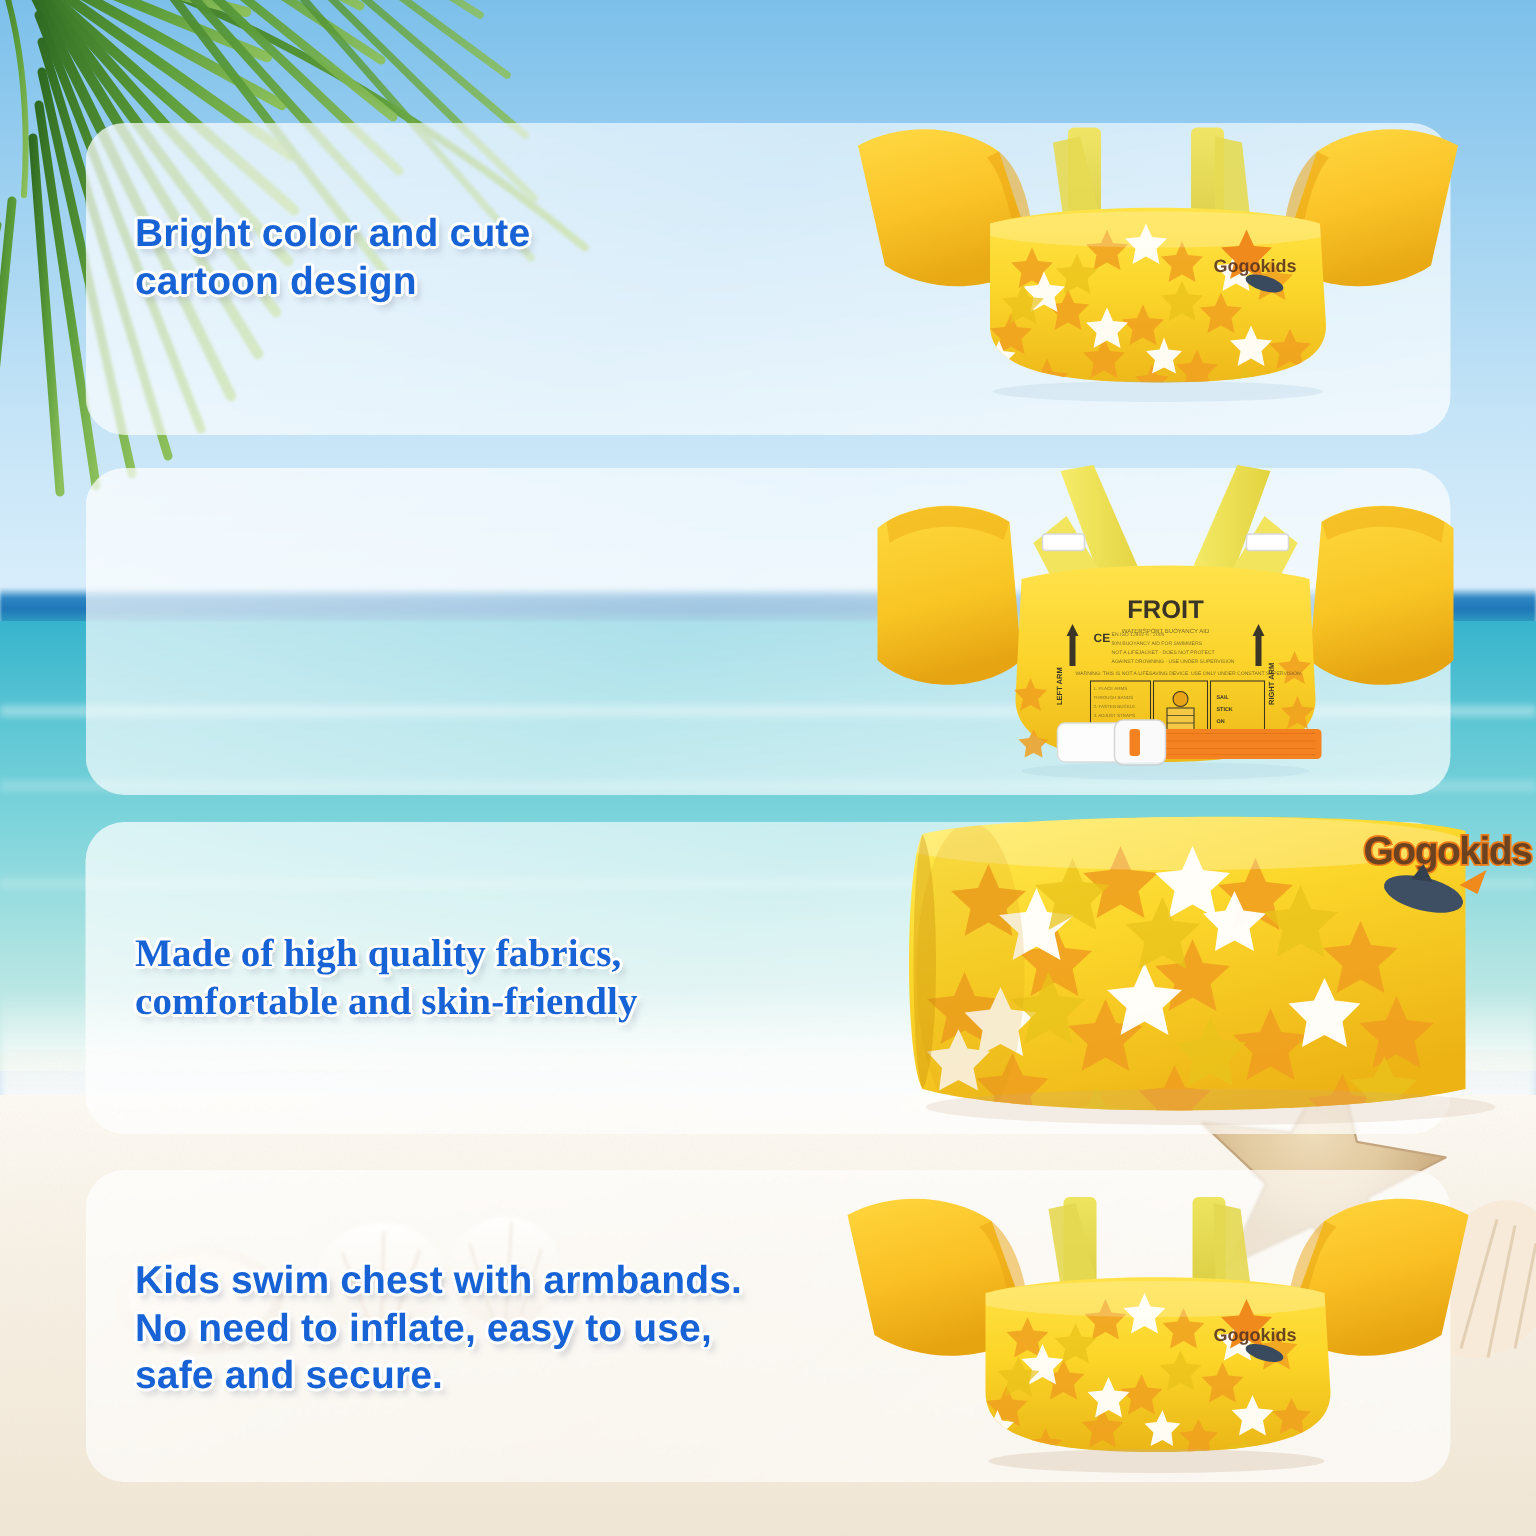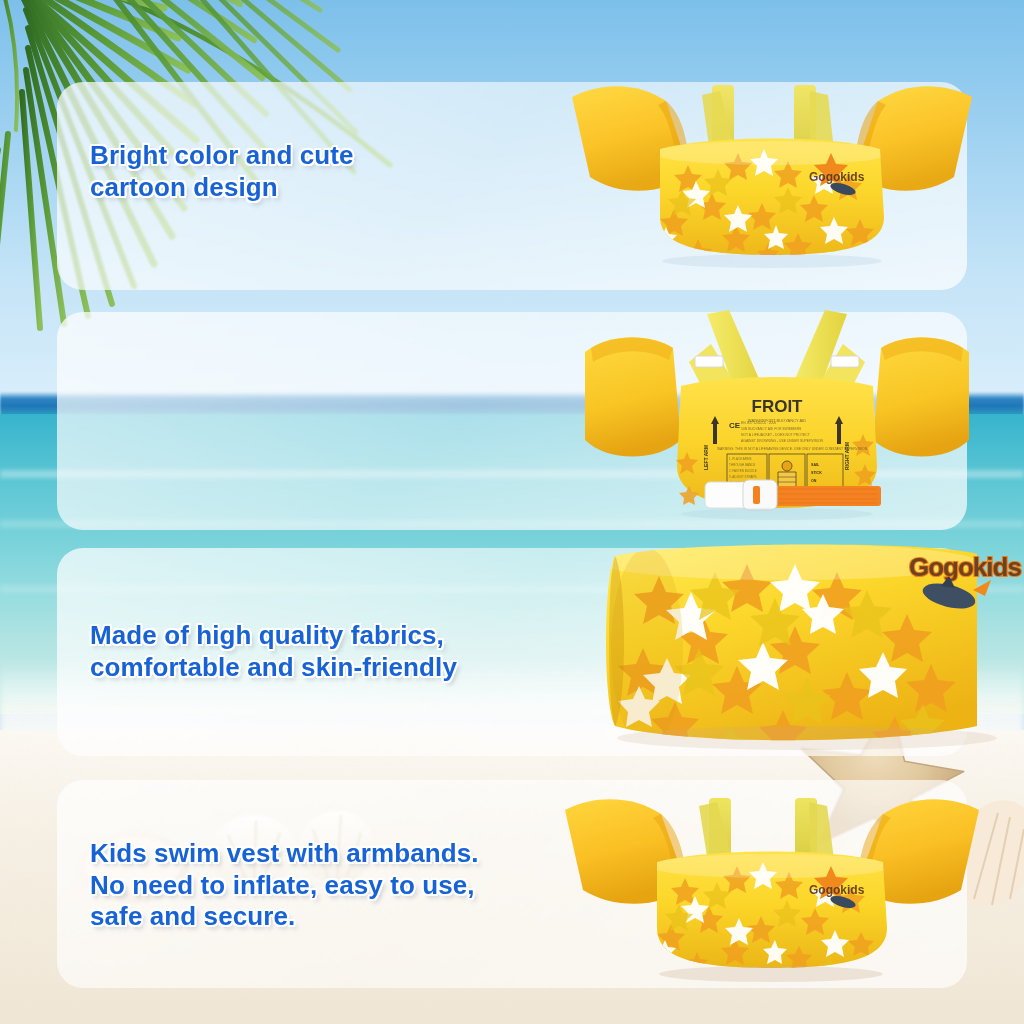--- a/index.html
+++ b/index.html
@@ -68,21 +68,21 @@
     white-space:pre-line;
     text-shadow:
       -1.6px -1.6px 0 #fff, 1.6px -1.6px 0 #fff,
       -1.6px 1.6px 0 #fff, 1.6px 1.6px 0 #fff,
       -2.2px 0 0 #fff, 2.2px 0 0 #fff,
       0 -2.2px 0 #fff, 0 2.2px 0 #fff,
       3px 4px 4px rgba(120,130,150,.38);
   }
   #panel-1 .panel-text{top:58px;}
   #panel-2 .panel-text{top:52px;}
-  #panel-3 .panel-text{top:72px;}
+  #panel-3 .panel-text{top:72px;font-family:Liberation Serif, serif;}
   #panel-4 .panel-text{top:58px;}
 
   .product{position:absolute;}
   #product-1{left:505px;top:-5px;width:420px;height:215px;}
   #product-2{left:520px;top:-8px;width:400px;height:230px;}
   #product-3{left:-10px;top:-10px;width:930px;height:230px;}
   #product-4{left:500px;top:0px;width:430px;height:215px;}
 
   svg{display:block;overflow:visible;}
 </style>
@@ -464,21 +464,21 @@
           <path d="M16,2 L24,-8 L30,4 Z" fill="#33404f"></path>
         </g>
       </g>
 
       <path d="M568,18 C580,40 580,168 568,188 C560,168 560,40 568,18 Z" fill="#c98d0c" opacity=".35"></path>
       <ellipse cx="760" cy="200" rx="190" ry="12" fill="#c9a98a" opacity=".2"></ellipse>
     </svg>
   </div>
 
   <div class="panel" id="panel-4">
-    <div class="panel-text">Kids swim vest with armbands.
+    <div class="panel-text">Kids swim chest with armbands.
 No need to inflate, easy to use,
 safe and secure.</div>
 
     <svg class="product" id="product-4" viewBox="0 0 430 215">
       <defs>
         <linearGradient id="armG4" x1="0" y1="0" x2="0.3" y2="1">
           <stop offset="0%" stop-color="#ffd63d"></stop>
             <stop offset="55%" stop-color="#fac024"></stop>
             <stop offset="100%" stop-color="#e6a411"></stop>
         </linearGradient>

